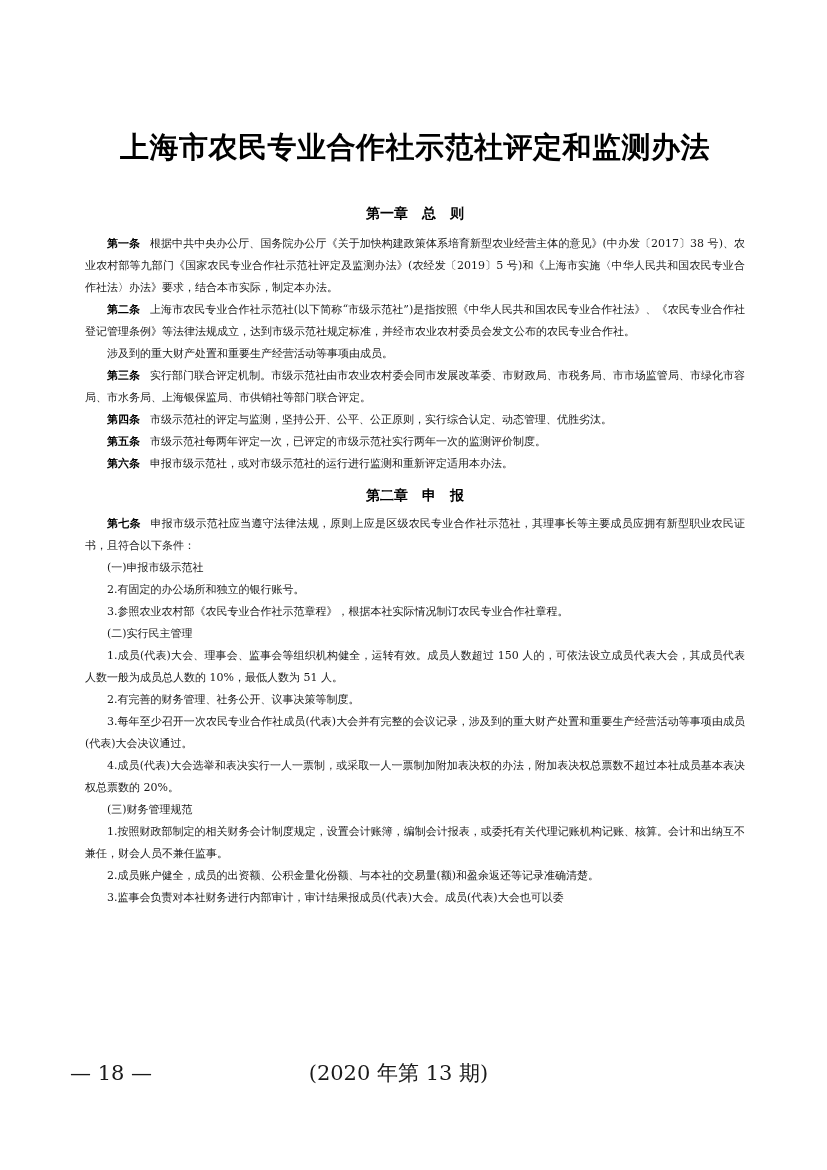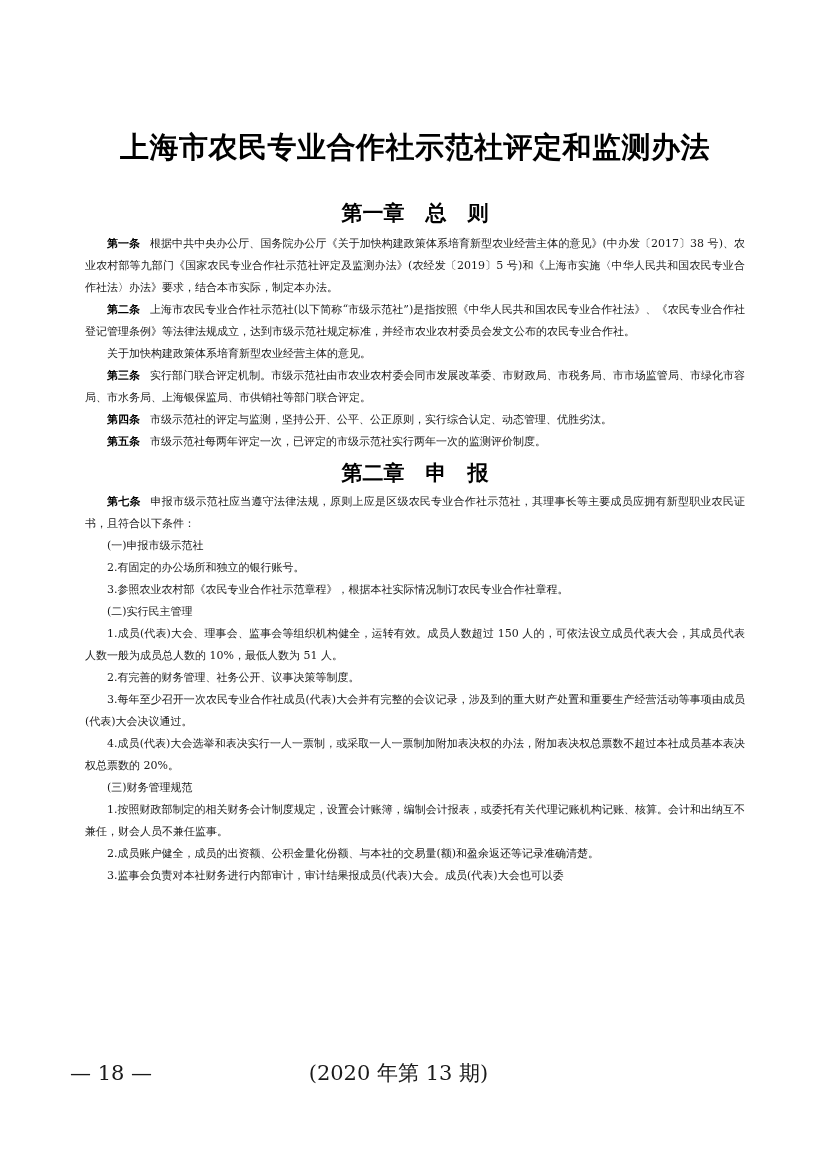--- a/index.html
+++ b/index.html
@@ -25,21 +25,21 @@
     font-size: 29px;
     line-height: 33px;
     font-weight: 700;
     text-align: center;
     color: #000000;
     letter-spacing: 0.5px;
     font-family: "DejaVu Serif", "Liberation Serif", serif;
   }
   .chapter-heading {
     margin: 37px 0 7px 0;
-    font-size: 21px;
+    font-size: 14px;
     line-height: 25px;
     font-weight: 700;
     text-align: center;
     color: #000000;
     font-family: "DejaVu Sans", "Liberation Sans", sans-serif;
   }
   .chapter-heading.second {
     margin: 8px 0 5px 0;
   }
   .para {
@@ -87,28 +87,29 @@
   <div class="content">
 
     <h1 class="doc-title">上海市农民专业合作社示范社评定和监测办法</h1>
 
     <h2 class="chapter-heading">第一章　总　则</h2>
 
     <p class="para"><span class="article-label">第一条</span><span>根据中共中央办公厅、国务院办公厅《关于加快构建政策体系培育新型农业经营主体的意见》(中办发〔2017〕38 号)、农业农村部等九部门《国家农民专业合作社示范社评定及监测办法》(农经发〔2019〕5 号)和《上海市实施〈中华人民共和国农民专业合作社法〉办法》要求，结合本市实际，制定本办法。</span></p>
 
     <p class="para"><span class="article-label">第二条</span><span>上海市农民专业合作社示范社(以下简称“市级示范社”)是指按照《中华人民共和国农民专业合作社法》、《农民专业合作社登记管理条例》等法律法规成立，达到市级示范社规定标准，并经市农业农村委员会发文公布的农民专业合作社。</span></p>
 
-    <p class="para"><span>关于加快构建政策体系培育新型农业经营主体的意见。</span></p>
+    <p class="para"><span>涉及到的重大财产处置和重要生产经营活动等事项由成员。</span></p>
 
     <p class="para"><span class="article-label">第三条</span><span>实行部门联合评定机制。市级示范社由市农业农村委会同市发展改革委、市财政局、市税务局、市市场监管局、市绿化市容局、市水务局、上海银保监局、市供销社等部门联合评定。</span></p>
 
     <p class="para"><span class="article-label">第四条</span><span>市级示范社的评定与监测，坚持公开、公平、公正原则，实行综合认定、动态管理、优胜劣汰。</span></p>
 
     <p class="para"><span class="article-label">第五条</span><span>市级示范社每两年评定一次，已评定的市级示范社实行两年一次的监测评价制度。</span></p>
 
+    <p class="para"><span class="article-label">第六条</span><span>申报市级示范社，或对市级示范社的运行进行监测和重新评定适用本办法。</span></p>
 
     <h2 class="chapter-heading second">第二章　申　报</h2>
 
     <p class="para"><span class="article-label">第七条</span><span>申报市级示范社应当遵守法律法规，原则上应是区级农民专业合作社示范社，其理事长等主要成员应拥有新型职业农民证书，且符合以下条件：</span></p>
 
     <p class="para"><span>(一)申报市级示范社</span></p>
     <p class="para"><span>2.有固定的办公场所和独立的银行账号。</span></p>
     <p class="para"><span>3.参照农业农村部《农民专业合作社示范章程》，根据本社实际情况制订农民专业合作社章程。</span></p>
 
     <p class="para"><span>(二)实行民主管理</span></p>

